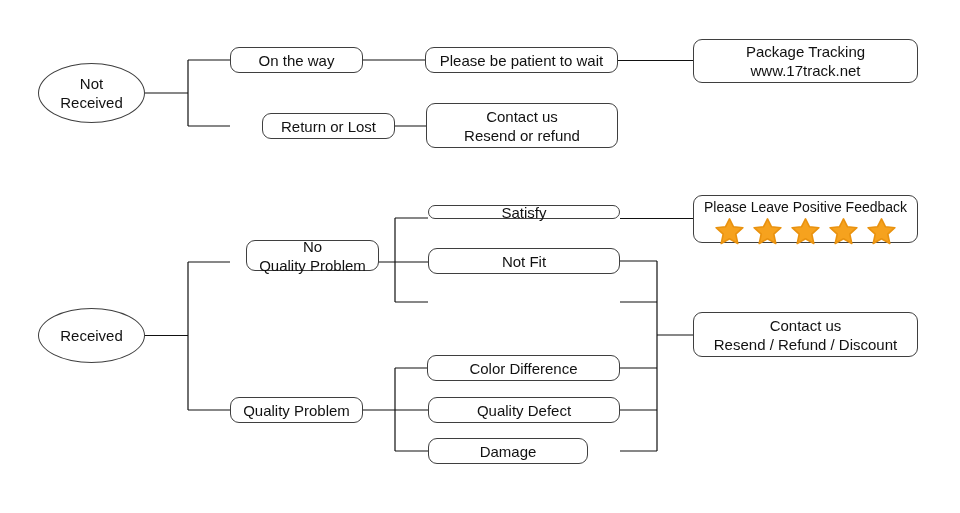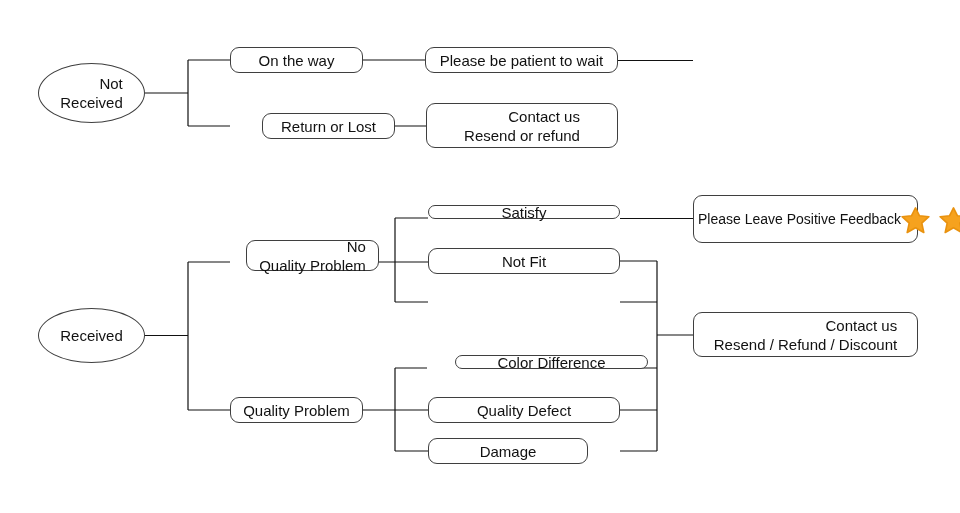--- a/index.html
+++ b/index.html
@@ -7,26 +7,26 @@
   body { font-family:"Liberation Sans", sans-serif; }
   .canvas {
     position:relative; width:960px; height:513px;
     background:var(--background,#ffffff); color:var(--text,#111111);
     overflow:hidden;
   }
   .connectors { position:absolute; left:0; top:0; width:960px; height:513px; }
   .connectors path { fill:none; stroke:var(--line,#111111); stroke-width:1.2; }
   .node {
     position:absolute; display:flex; align-items:center; justify-content:center;
-    text-align:right; white-space:pre-line; font-size:15px; line-height:19px;
+    text-align:center; white-space:pre-line; font-size:15px; line-height:19px;
     color:var(--text,#111111); background:#ffffff;
   }
   .box { border:1.2px solid var(--box-border,#3f3f3f); border-radius:9px; }
   .ellipse { border:1.1px solid var(--box-border,#4a4a4a); border-radius:50%; }
-  .feedback-box { flex-direction:row; padding:3px 4px 2px; justify-content:flex-start; }
+  .feedback-box { flex-direction:column; padding:3px 4px 2px; justify-content:flex-start; }
   .feedback-title { font-size:14px; line-height:17px; white-space:nowrap; }
   .stars { display:flex; justify-content:center; align-items:center; gap:9px; margin-top:2px; }
   .star { width:29px; height:27px; display:block; }
   .star polygon {
     fill:var(--star-fill,#F6A21E);
     stroke:var(--star-stroke,#E9920F);
     stroke-width:1.4; stroke-linejoin:round;
   }
 </style>
 </head>
@@ -51,34 +51,36 @@
 
   <div class="node box" style="left:230px; top:47px; width:133px; height:26px;">On the way</div>
 
   <div class="node box" style="left:230px; top:113px; width:133px; height:26px;margin-left:32px;">Return or Lost</div>
 
   <div class="node box" style="left:425px; top:47px; width:193px; height:26px;">Please be patient to wait</div>
 
   <div class="node box" style="left:426px; top:103px; width:192px; height:45px;">Contact us
 Resend or refund</div>
 
+  <div class="node box" style="left:693px; top:39px; width:225px; height:44px;">Package Tracking
+www.17track.net</div>
 
   <div class="node ellipse" style="left:38px; top:308px; width:107px; height:55px;">Received</div>
 
   <div class="node box" style="left:246px; top:240px; width:133px; height:31px;">No
 Quality Problem</div>
 
   <div class="node box" style="left:230px; top:397px; width:133px; height:26px;">Quality Problem</div>
 
   <div class="node box" style="left:428px; top:205px; width:192px; height:14px;">Satisfy</div>
 
   <div class="node box" style="left:428px; top:248px; width:192px; height:26px;">Not Fit</div>
 
 
-  <div class="node box" style="left:427px; top:355px; width:193px; height:14px;margin-left:28px;">Color Difference</div>
+  <div class="node box" style="left:427px; top:355px; width:193px; height:26px;">Color Difference</div>
 
   <div class="node box" style="left:428px; top:397px; width:192px; height:26px;">Quality Defect</div>
 
   <div class="node box" style="left:428px; top:438px; width:160px; height:26px;">Damage</div>
 
   <div class="node box feedback-box" style="left:693px; top:195px; width:225px; height:48px;">
     <span class="feedback-title">Please Leave Positive Feedback</span>
     <span class="stars">
       
     

